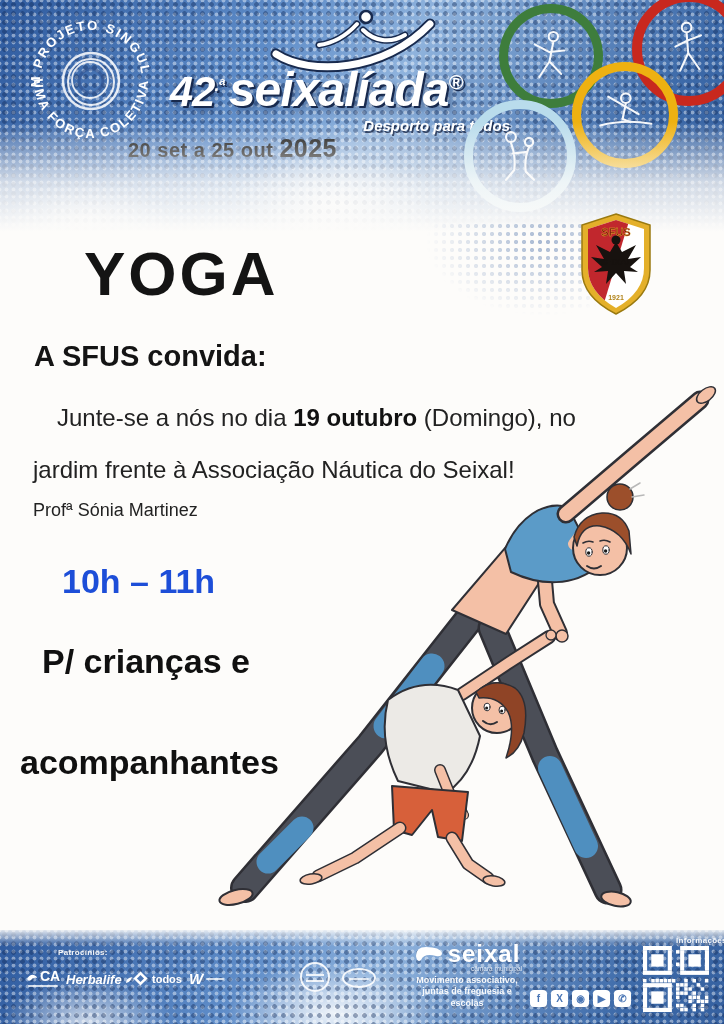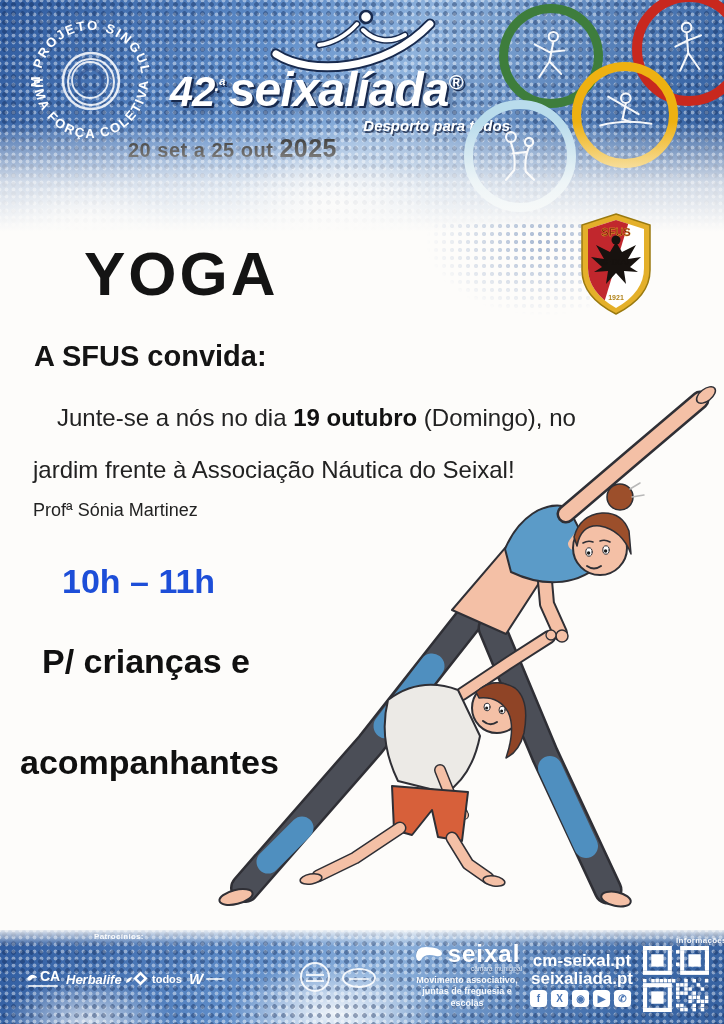--- a/index.html
+++ b/index.html
@@ -65,21 +65,21 @@
   .body-line{left:33px;font-size:24px;color:#222;}
   .body-line b{color:#111;}
   .line1{top:404px;margin-left:24px;}
   .line2{top:456px;}
   .instructor{left:33px;top:500px;font-size:18px;color:#222;}
   .time{left:62px;top:562px;font-size:34px;font-weight:bold;color:#1d4ed8;}
   .aud1{left:42px;top:642px;font-size:34px;font-weight:bold;color:#101010;}
   .aud2{left:20px;top:722px;font-size:34px;font-weight:bold;color:#101010;margin-top:21px;}
   
   .f-label{color:#fff;font-weight:bold;font-size:8px;letter-spacing:.3px;opacity:.95;}
-  .sponsors-label{left:58px;top:2px;padding-left:36px;}
+  .sponsors-label{left:58px;top:18px;}
   .sponsor{color:#fff;display:flex;align-items:center;gap:3px;}
   .sp-ca{left:26px;top:38px;font-size:14px;font-weight:bold;flex-direction:column;gap:1px;}
   .sp-herbalife{left:66px;top:42px;font-size:13px;font-weight:bold;font-style:italic;}
   .sp-racc{left:132px;top:40px;font-size:11px;font-weight:bold;}
   .sp-w{left:189px;top:40px;font-size:15px;font-weight:bold;font-style:italic;}
   .microbar{height:2px;background:rgba(255,255,255,.75);border-radius:1px;}
   .emblem-circle{left:300px;top:32px;width:30px;height:30px;border:2px solid rgba(255,255,255,.9);
     border-radius:50%;box-sizing:border-box;}
   .emblem-circle::before,.emblem-circle::after{content:"";position:absolute;left:4px;right:4px;height:2px;
     background:rgba(255,255,255,.85);}
@@ -333,24 +333,20 @@
         </svg>
         <span class="muni-name">seixal</span>
       </div>
       <div class="muni-sub">câmara municipal</div>
       <div class="muni-move">
         <span>Movimento associativo,</span><br>
         <span>juntas de freguesia e escolas</span>
       </div>
     </div>
 
-    <div class="abs sites">
-      <div>cm-seixal.pt</div>
-      <div>seixaliada.pt</div>
-    </div>
 
     <div class="abs social-row">
       <span class="social">f</span>
       <span class="social">X</span>
       <span class="social">◉</span>
       <span class="social">▶</span>
       <span class="social">✆</span>
     </div>
 
     <div class="abs f-label info-label">Informações</div>

